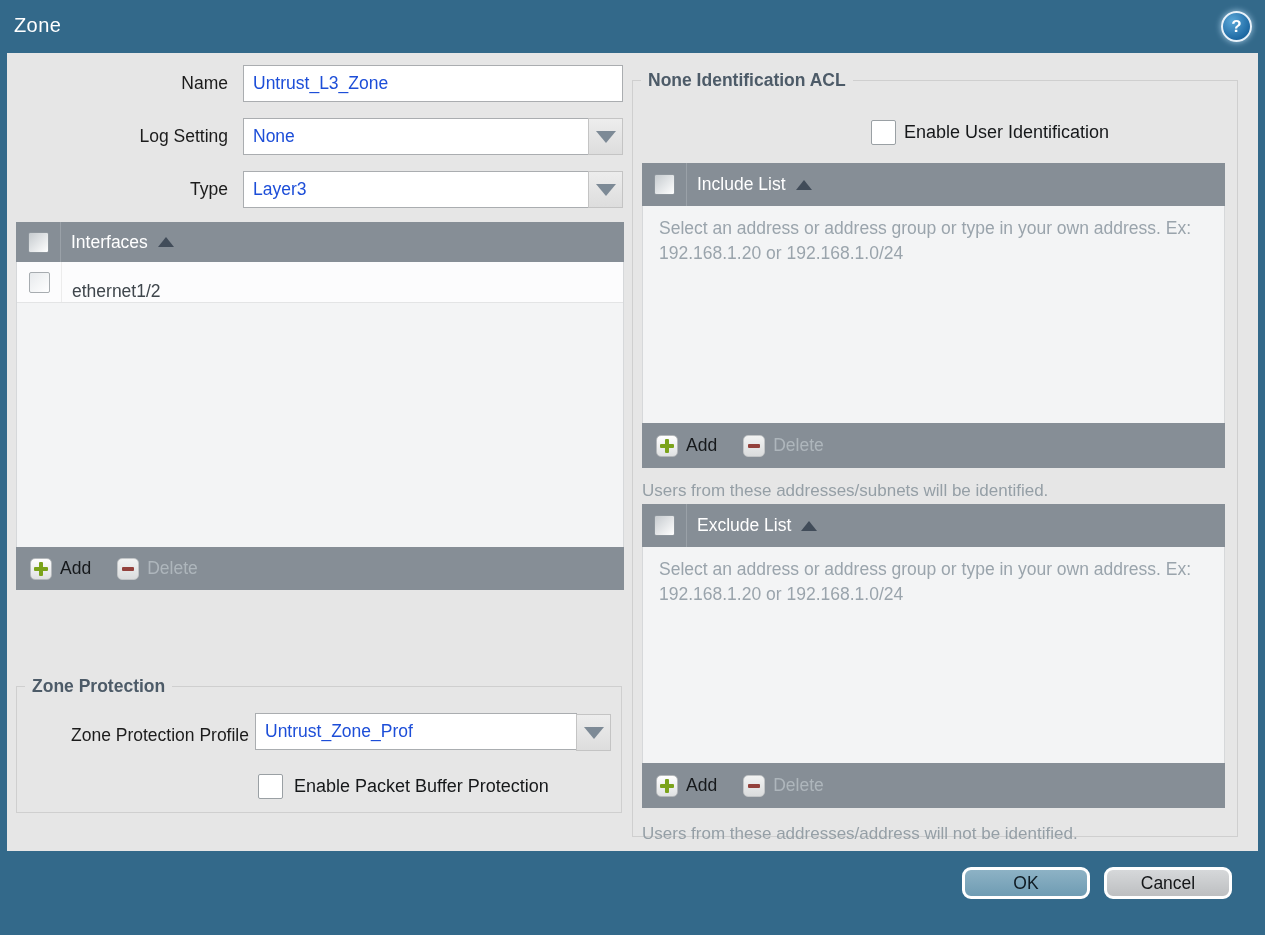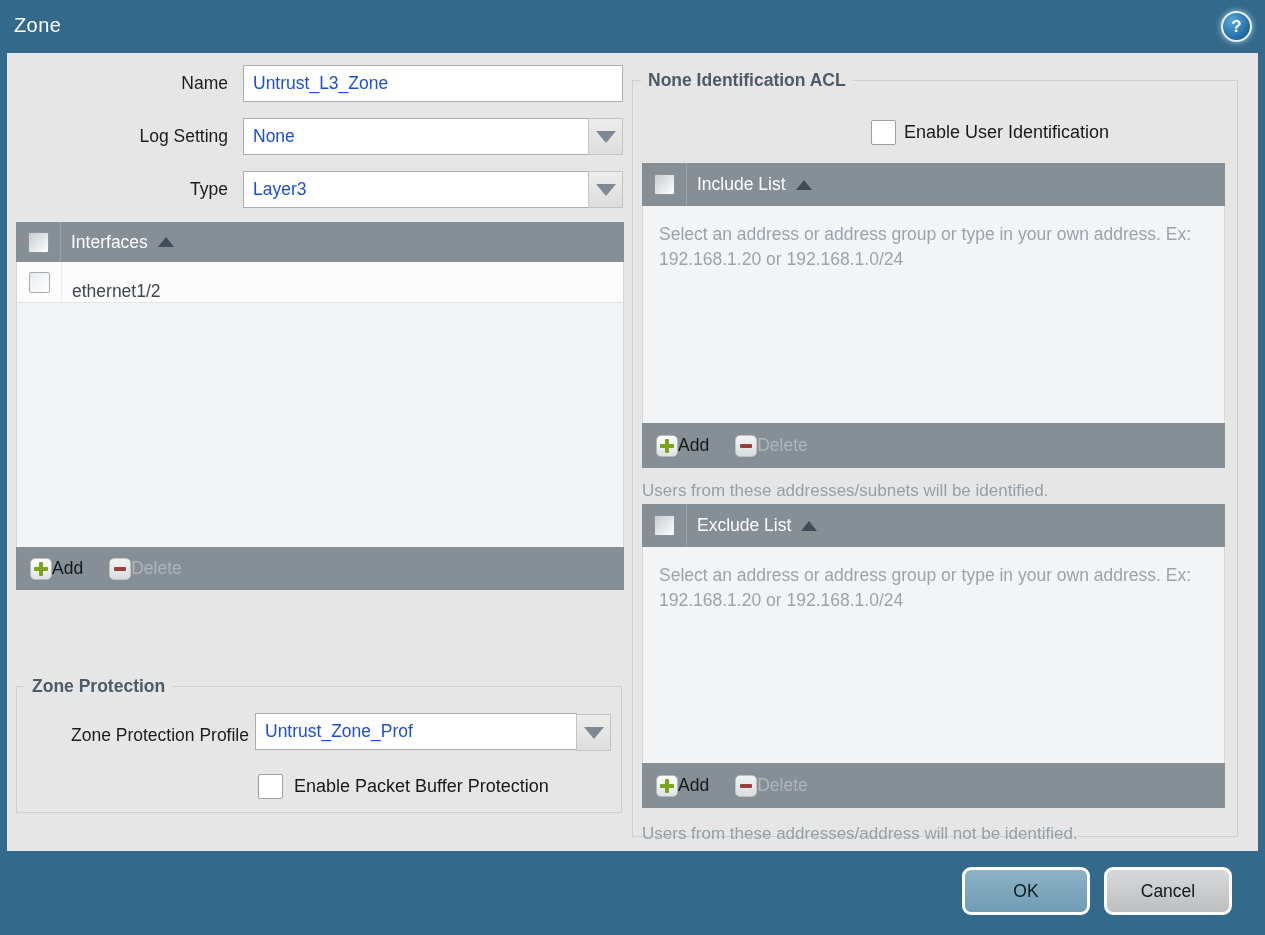--- a/index.html
+++ b/index.html
@@ -45,42 +45,42 @@
   .cbcell{width:44px;align-self:stretch;border-right:1px solid #9aa1a8;display:flex;align-items:center;justify-content:center;flex:none}
   .hcb{width:21px;height:21px;border:1px solid #8d959c;border-radius:2px;background:linear-gradient(135deg,#c6cbcf,#ffffff);box-sizing:border-box}
   .hlabel{color:#fff;font-size:17.5px;margin-left:10px;white-space:nowrap}
   .sortup{width:0;height:0;border-left:8px solid transparent;border-right:8px solid transparent;border-bottom:10px solid #414c59;margin-left:10px}
   .tblbody{background:#f3f4f5;border-left:1px solid #d6d8da;border-right:1px solid #d6d8da;box-sizing:border-box;flex:none;overflow:hidden}
   .trow{height:40px;background:#fcfcfd;border-bottom:1px solid #e3e4e5;display:flex;align-items:flex-end;cursor:pointer}
   .trow .cbcell{border-right:1px solid #ececec}
   .rcb{width:21px;height:21px;border:1px solid #a7acb0;border-radius:2px;background:linear-gradient(135deg,#e7eaec,#ffffff);box-sizing:border-box}
   .rowtext{font-size:17.5px;color:#3f464c;margin-left:10px}
   .tblfoot{background:#868e96;display:flex;align-items:center;flex:none;padding-left:14px;gap:26px}
-  .actbtn{display:flex;align-items:center;gap:0;cursor:pointer}
+  .actbtn{display:flex;align-items:center;gap:8px;cursor:pointer}
   .iconbox{width:22px;height:22px;border-radius:5px;background:linear-gradient(#ffffff,#dfe1e2);border:1px solid #b4b8bb;position:relative;box-sizing:border-box}
   .plus::before{content:"";position:absolute;left:3px;top:8px;width:14px;height:4px;background:#7ba31b;border-radius:1px}
   .plus::after{content:"";position:absolute;left:8px;top:3px;width:4px;height:14px;background:#7ba31b;border-radius:1px}
   .minusbox{background:linear-gradient(#f2f3f3,#dadcdd);border-color:#c2c5c7}
   .minusbox::before{content:"";position:absolute;left:4px;top:8px;width:12px;height:4px;background:#93413c;border-radius:1px}
   .addlabel{font-size:17.5px;color:#15181b}
   .dellabel{font-size:17.5px;color:#aeb6bc}
 
   
   .fs{position:absolute;border:1px solid #cfcfcf;margin:0;padding:0;box-sizing:border-box}
   .leg{margin-left:8px;padding:0 7px;font-weight:bold;font-size:17.5px;color:#4d5b68;white-space:nowrap}
 
   .cbox{position:absolute;width:25px;height:25px;box-sizing:border-box;background:#fff;border:1px solid #9aa0a4;border-radius:2px;cursor:pointer}
   .cblabel{position:absolute;font-size:18px;color:#16181a;height:25px;line-height:25px;white-space:nowrap}
 
   .note{position:absolute;font-size:17px;color:#959fa6;white-space:nowrap}
-  .ph{padding:16px 16px;font-size:17.5px;line-height:1.42;color:#9aa4ac;max-width:550px}
+  .ph{padding:10px 16px;font-size:17.5px;line-height:1.42;color:#9aa4ac;max-width:550px}
 
   
   .btn{
-    position:absolute;height:48px;width:128px;border-radius:9px;border:3px solid #ffffff;
+    position:absolute;height:32px;width:128px;border-radius:9px;border:3px solid #ffffff;
     font-family:inherit;font-size:17.5px;color:#0f1b23;box-sizing:border-box;cursor:pointer;
   }
   .btn-ok{background:linear-gradient(#8db2c5,#6f9cb3)}
   .btn-cancel{background:linear-gradient(#d6d8da,#bdbfc1);color:#141618}
 </style>
 </head>
 <body>
 
 <div class="page">
 

